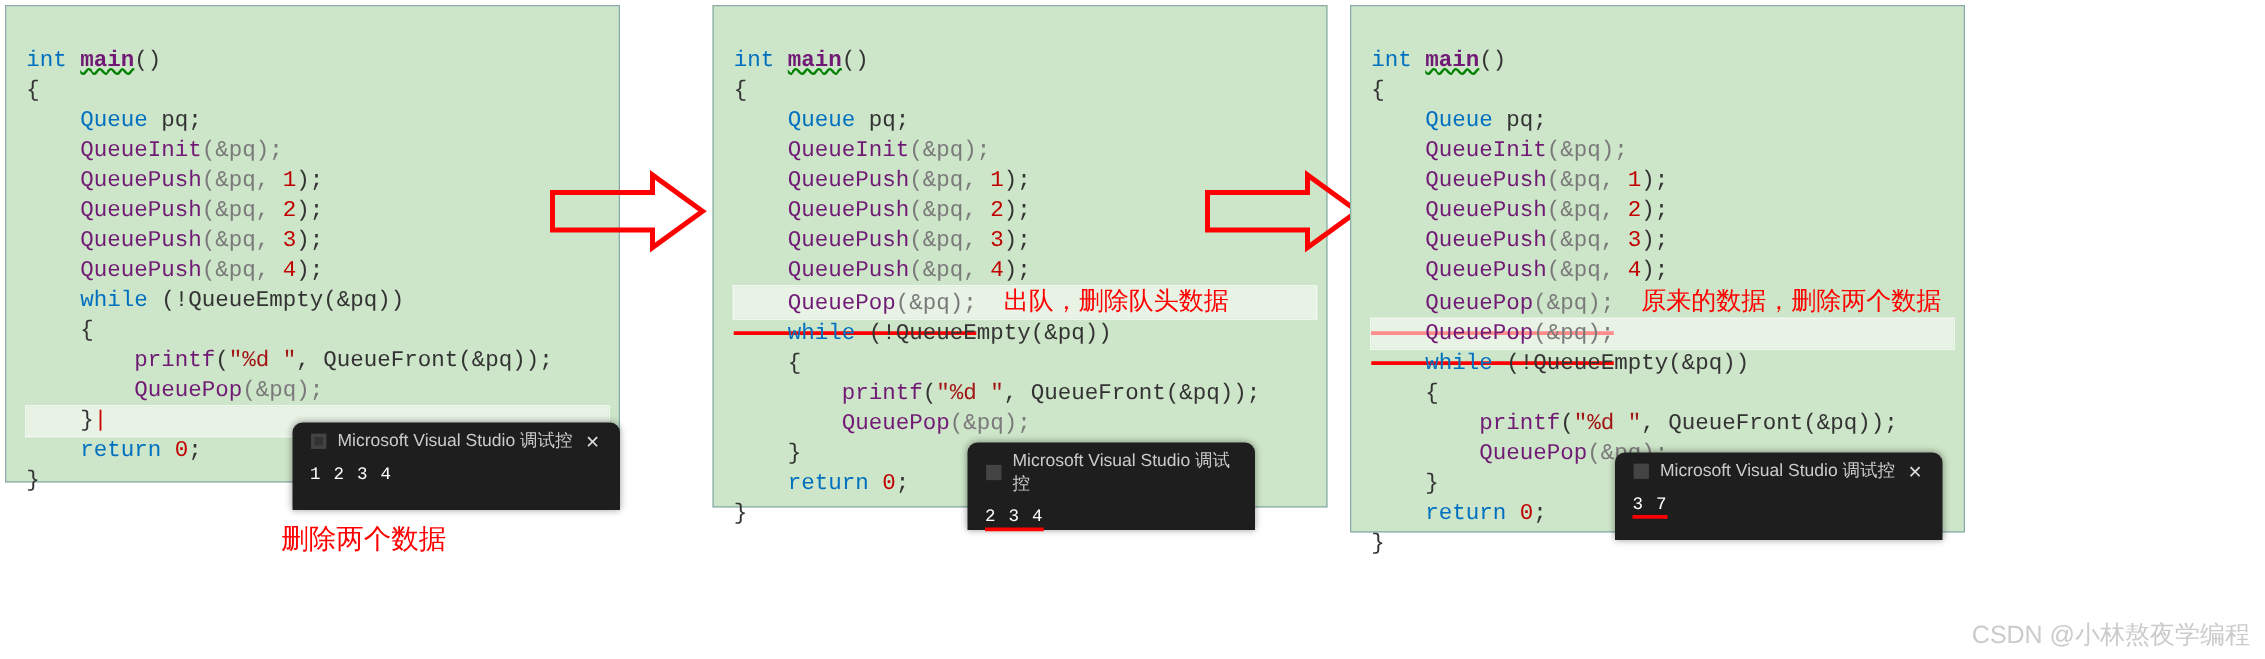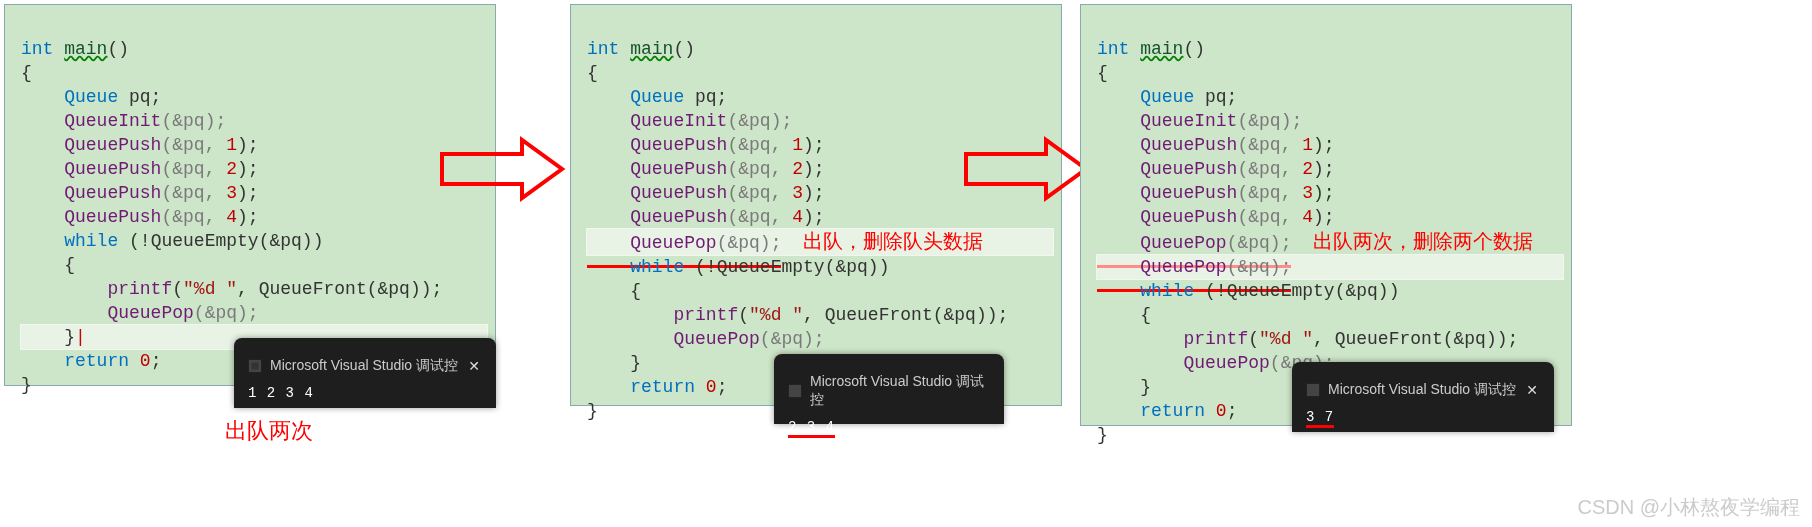--- a/index.html
+++ b/index.html
@@ -23,21 +23,21 @@
     line-height:24px;
     white-space:pre;
     position:relative;
   }
   .kw{ color:#0070c0; }        
   .fn{ color:#701a75; }        
   .num{ color:#c00000; }       
   .pun{ color:#333; }
   .str{ color:#a31515; }       
   .ident{ color:#7a7a7a;margin-top:20px; }     
-  .mainName{ color:#14532d; text-decoration:underline wavy #008000; }
+  .mainName{ color:#701a75; text-decoration:underline wavy #008000;font-weight:bold; }
   .hl-row{
     display:inline-block;
     background:rgba(255,255,255,0.55);
     width:100%;
     box-shadow:0 0 0 1px rgba(255,255,255,0.7);
   }
   .underline-red{
     border-bottom:3px solid #ff0000;
     padding-bottom:12px;
   }
@@ -54,21 +54,20 @@
     box-shadow:0 0 6px rgba(0,0,0,0.4);
   }
   .console .titlebar{
     display:flex;
     align-items:center;
     justify-content:space-between;
     padding:6px 10px 4px 14px;
     font-family:"Segoe UI","Microsoft YaHei",sans-serif;
     font-size:14px;
     color:#ccc;
-    margin-top:13px;
   }
   .console .titlebar .vsicon{
     width:14px;height:14px;display:inline-block;margin-right:8px;
   }
   .console .close{
     font-family:sans-serif;
     font-size:14px;
     color:#ddd;
     padding:0 6px;
     cursor:pointer;
@@ -131,21 +130,21 @@
             <rect x="4" y="4" width="8" height="8" fill="#333"></rect>
           </svg>
       </span>
       <span>Microsoft Visual Studio 调试控</span>
     </span>
     <span class="close">✕</span>
   </div>
   <div class="out">1 2 3 4</div>
 </div>
 
-<div class="caption" style="left:225px;top:416px;">出队两次</div>
+<div class="caption" style="left:225px;top:416px;">删除两个数据</div>
 
 <svg class="arrow" style="left:432px;top:134px;width:140px;height:70px;" viewBox="0 0 140 70">
   <path d="M10 20 L90 20 L90 6 L130 35 L90 64 L90 50 L10 50 Z" stroke="#ff0000" stroke-width="4" fill="none"></path>
 </svg>
 
 <div class="panel" style="left:570px;top:4px;width:490px;height:400px;">
   <div class="code">
 <span class="kw">int</span> <span class="mainName">main</span><span class="pun">()</span>
 <span class="pun">{</span>
 <span class="kw">    Queue</span><span class="pun"> pq;</span>
@@ -186,21 +185,21 @@
 <div class="panel" style="left:1080px;top:4px;width:490px;height:420px;">
   <div class="code">
 <span class="kw">int</span> <span class="mainName">main</span><span class="pun">()</span>
 <span class="pun">{</span>
 <span class="kw">    Queue</span><span class="pun"> pq;</span>
 <span class="fn">    QueueInit</span><span class="ident">(&amp;pq);</span>
 <span class="fn">    QueuePush</span><span class="ident">(&amp;pq, </span><span class="num">1</span><span class="pun">);</span>
 <span class="fn">    QueuePush</span><span class="ident">(&amp;pq, </span><span class="num">2</span><span class="pun">);</span>
 <span class="fn">    QueuePush</span><span class="ident">(&amp;pq, </span><span class="num">3</span><span class="pun">);</span>
 <span class="fn">    QueuePush</span><span class="ident">(&amp;pq, </span><span class="num">4</span><span class="pun">);</span>
-<span><span class="underline-red"><span class="fn">    QueuePop</span><span class="ident">(&amp;pq);</span></span>  <span class="annot">出队两次，删除两个数据</span></span>
+<span><span class="underline-red"><span class="fn">    QueuePop</span><span class="ident">(&amp;pq);</span></span>  <span class="annot">原来的数据，删除两个数据</span></span>
 <span class="hl-row"><span class="underline-red"><span class="fn">    QueuePop</span><span class="ident">(&amp;pq);</span></span></span>
 <span class="kw">    while </span><span class="pun">(!QueueEmpty(&amp;pq))</span>
 <span class="pun">    {</span>
 <span class="fn">        printf</span><span class="pun">(</span><span class="str">"%d "</span><span class="pun">, QueueFront(&amp;pq));</span>
 <span class="fn">        QueuePop</span><span class="ident">(&amp;pq);</span>
 <span class="pun">    }</span>
 <span class="kw">    return </span><span class="num">0</span><span class="pun">;</span>
 <span class="pun">}</span>
   </div>
 </div>

